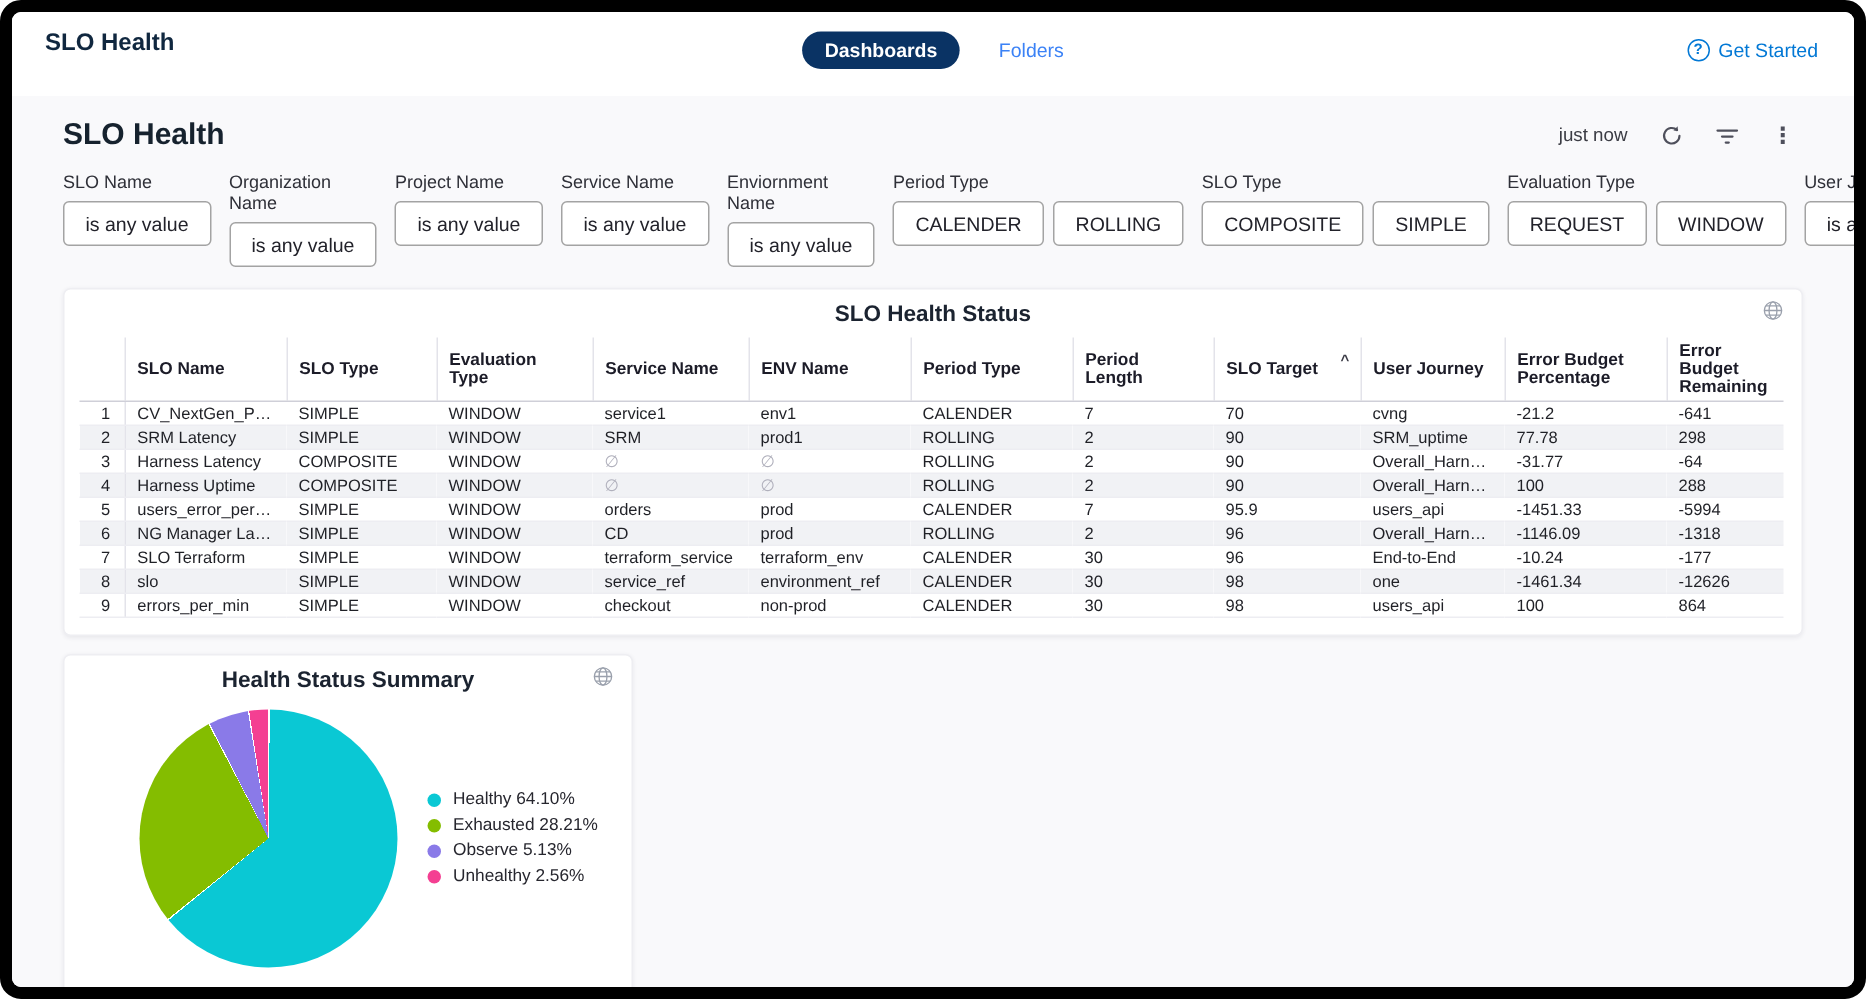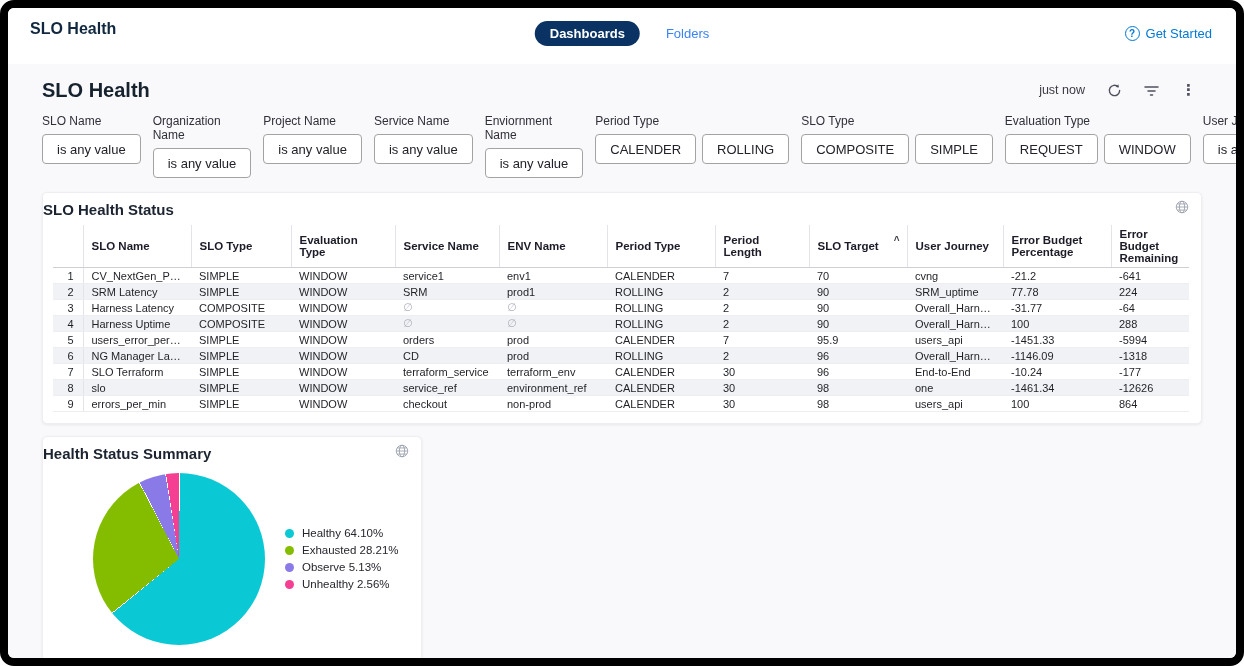--- a/index.html
+++ b/index.html
@@ -60,21 +60,21 @@
   .chip {
     font-family:inherit; font-size:13px; color:#22222a; background:#fff;
     border:1px solid #a3a3a3; border-radius:4px; height:30px; padding:0 14px;
     cursor:pointer; white-space:nowrap;
   }
   
   .panel {
     background:#fff; border:1px solid #eeeef2; border-radius:5px;
     box-shadow:0 1px 3px rgba(40,41,61,0.08);
   }
-  .panel-head { position:relative; padding-top:8px; height:26px; }
+  .panel-head { position:relative; text-align:center; padding-top:8px; height:26px; }
   .panel-head h3 { font-size:15px; font-weight:bold; color:#1b2330; display:inline; }
   .globe { position:absolute; right:12px; top:7px; cursor:pointer; }
   .table-panel { margin-top:14px; height:232px; }
   
   table { border-collapse:collapse; table-layout:fixed; width:calc(100% - 22px); margin:6px 12px 0 10px; }
   thead th {
     font-size:11.5px; font-weight:bold; color:#1c1c28; text-align:left;
     padding:3px 8px; height:34px; vertical-align:middle;
     border-bottom:1px solid #cfcfd8; position:relative;
   }
@@ -268,21 +268,21 @@
               <td>SRM Latency</td>
               <td>SIMPLE</td>
               <td>WINDOW</td>
               <td>SRM</td>
               <td>prod1</td>
               <td>ROLLING</td>
               <td>2</td>
               <td>90</td>
               <td>SRM_uptime</td>
               <td>77.78</td>
-              <td>224</td>
+              <td>298</td>
             </tr>
             <tr>
               <td class="rownum">3</td>
               <td>Harness Latency</td>
               <td>COMPOSITE</td>
               <td>WINDOW</td>
               <td class="nullv">∅</td>
               <td class="nullv">∅</td>
               <td>ROLLING</td>
               <td>2</td>

